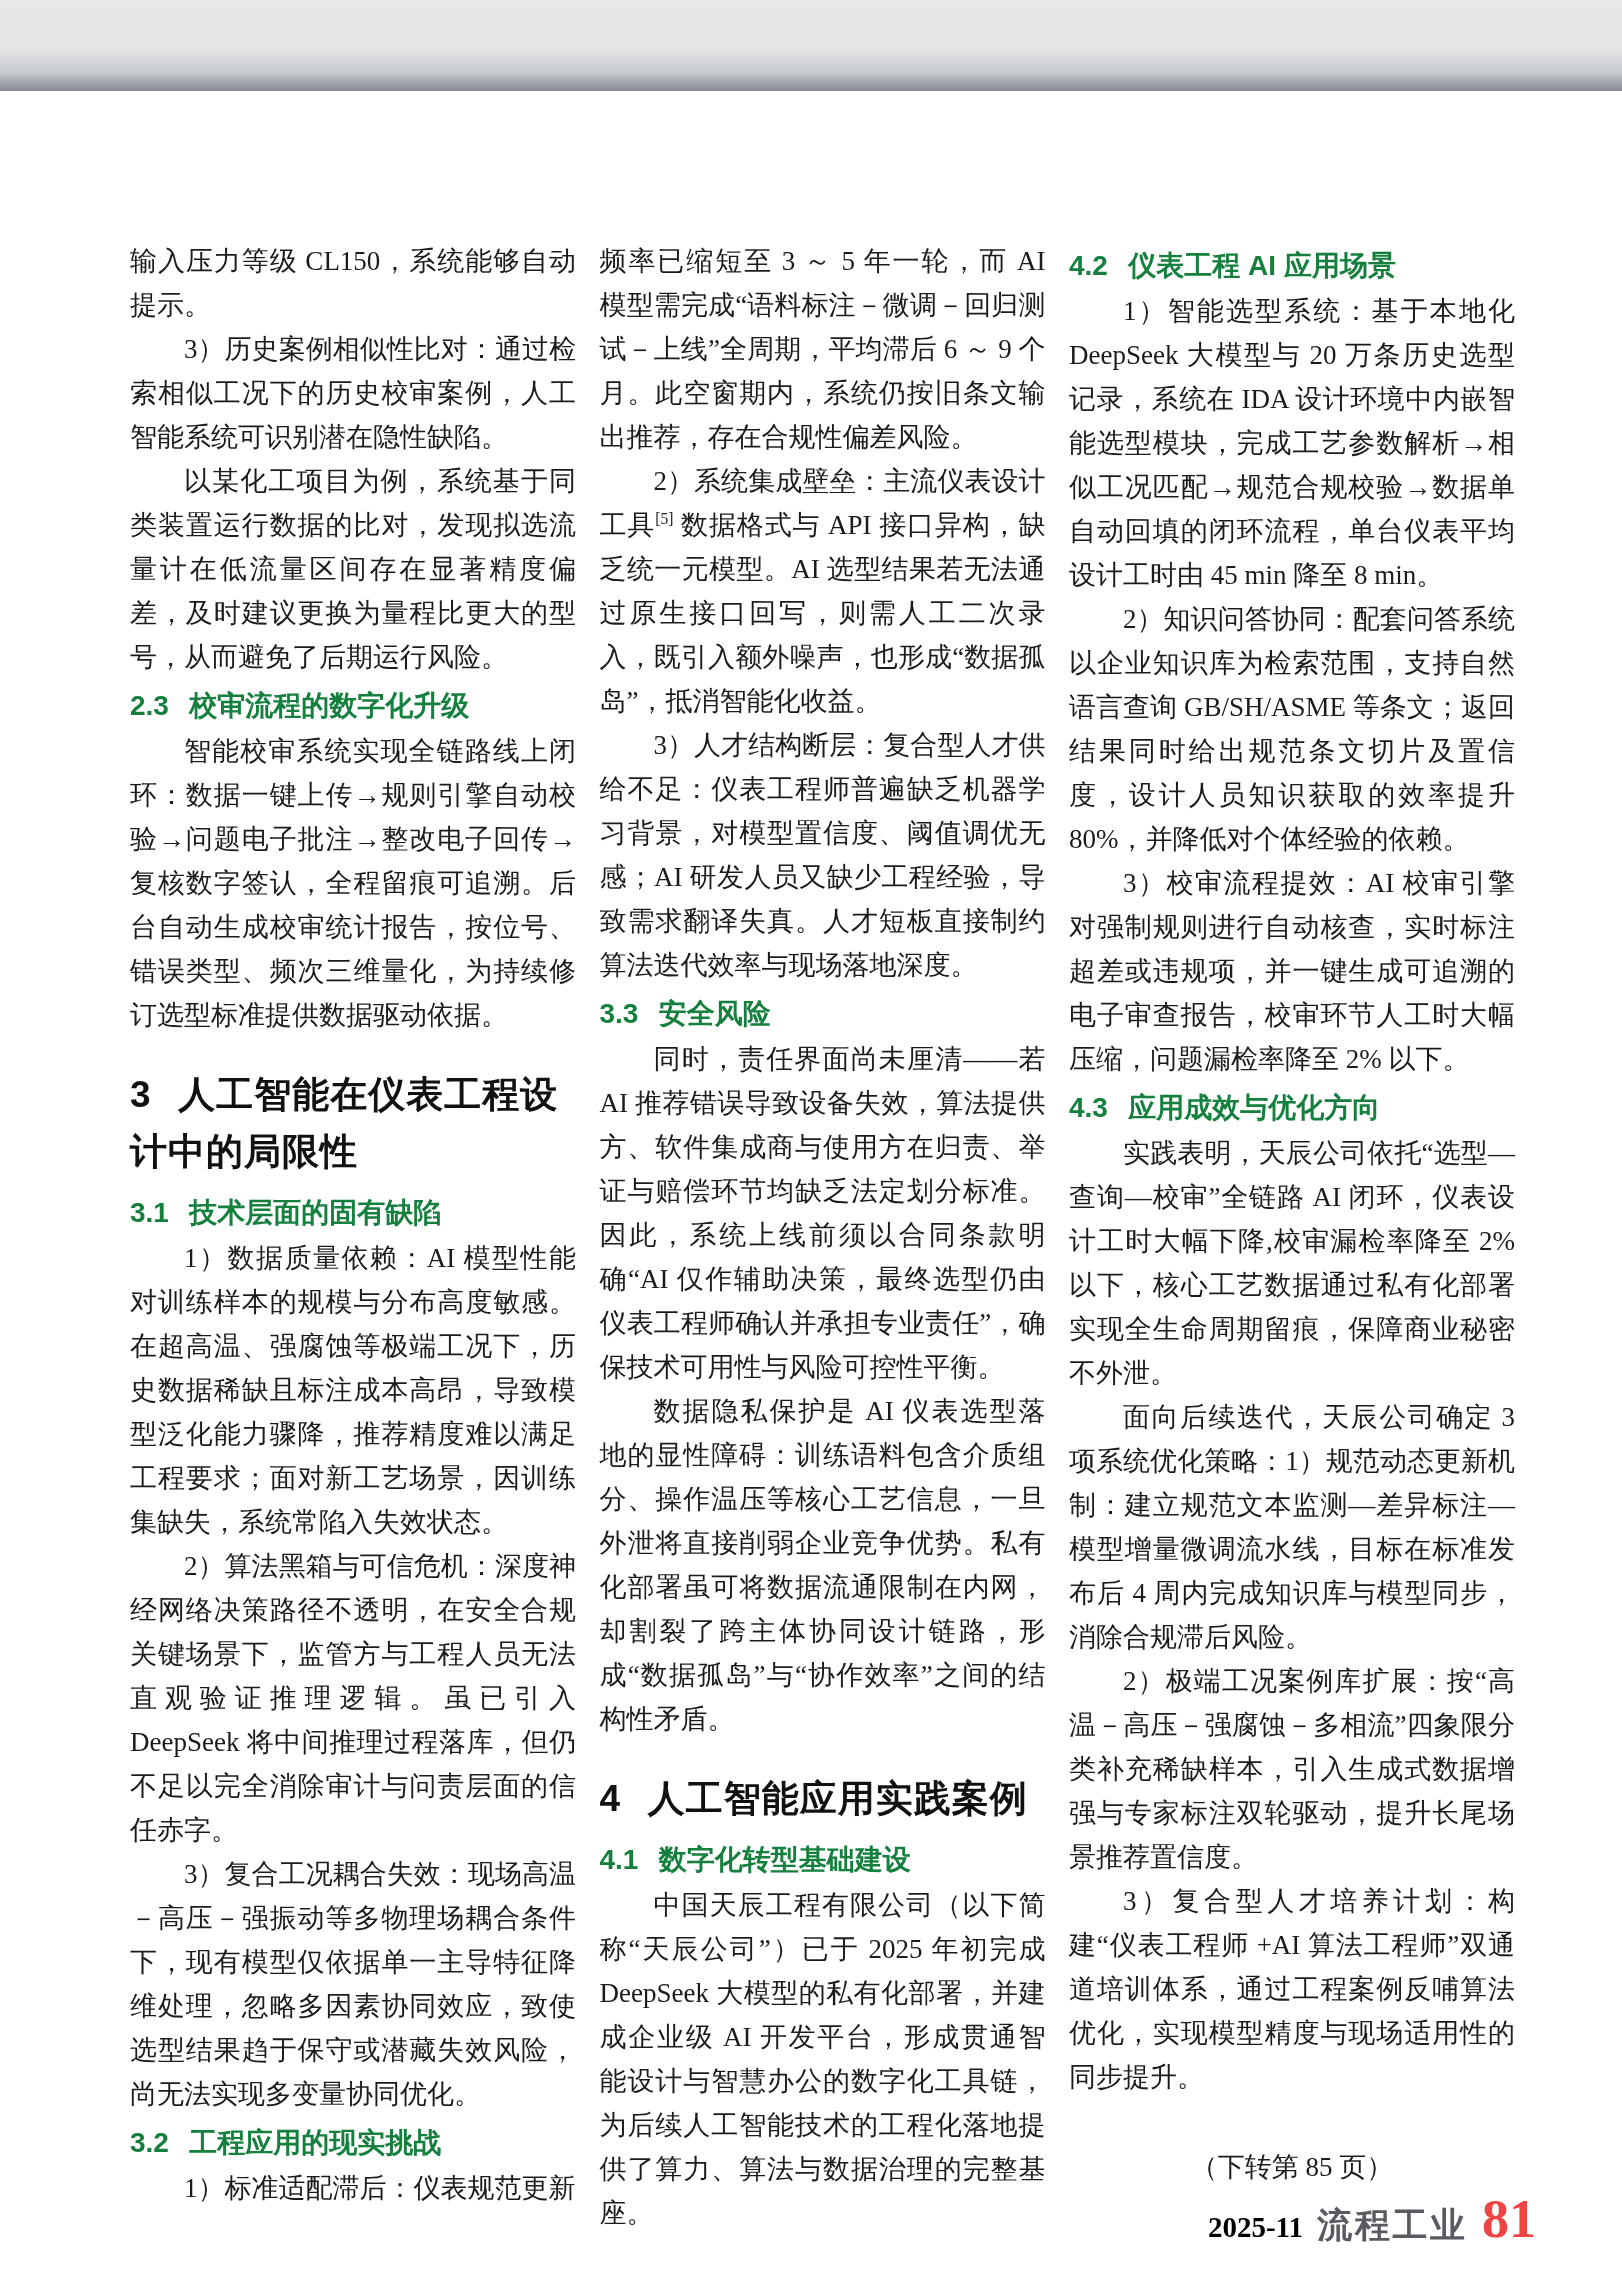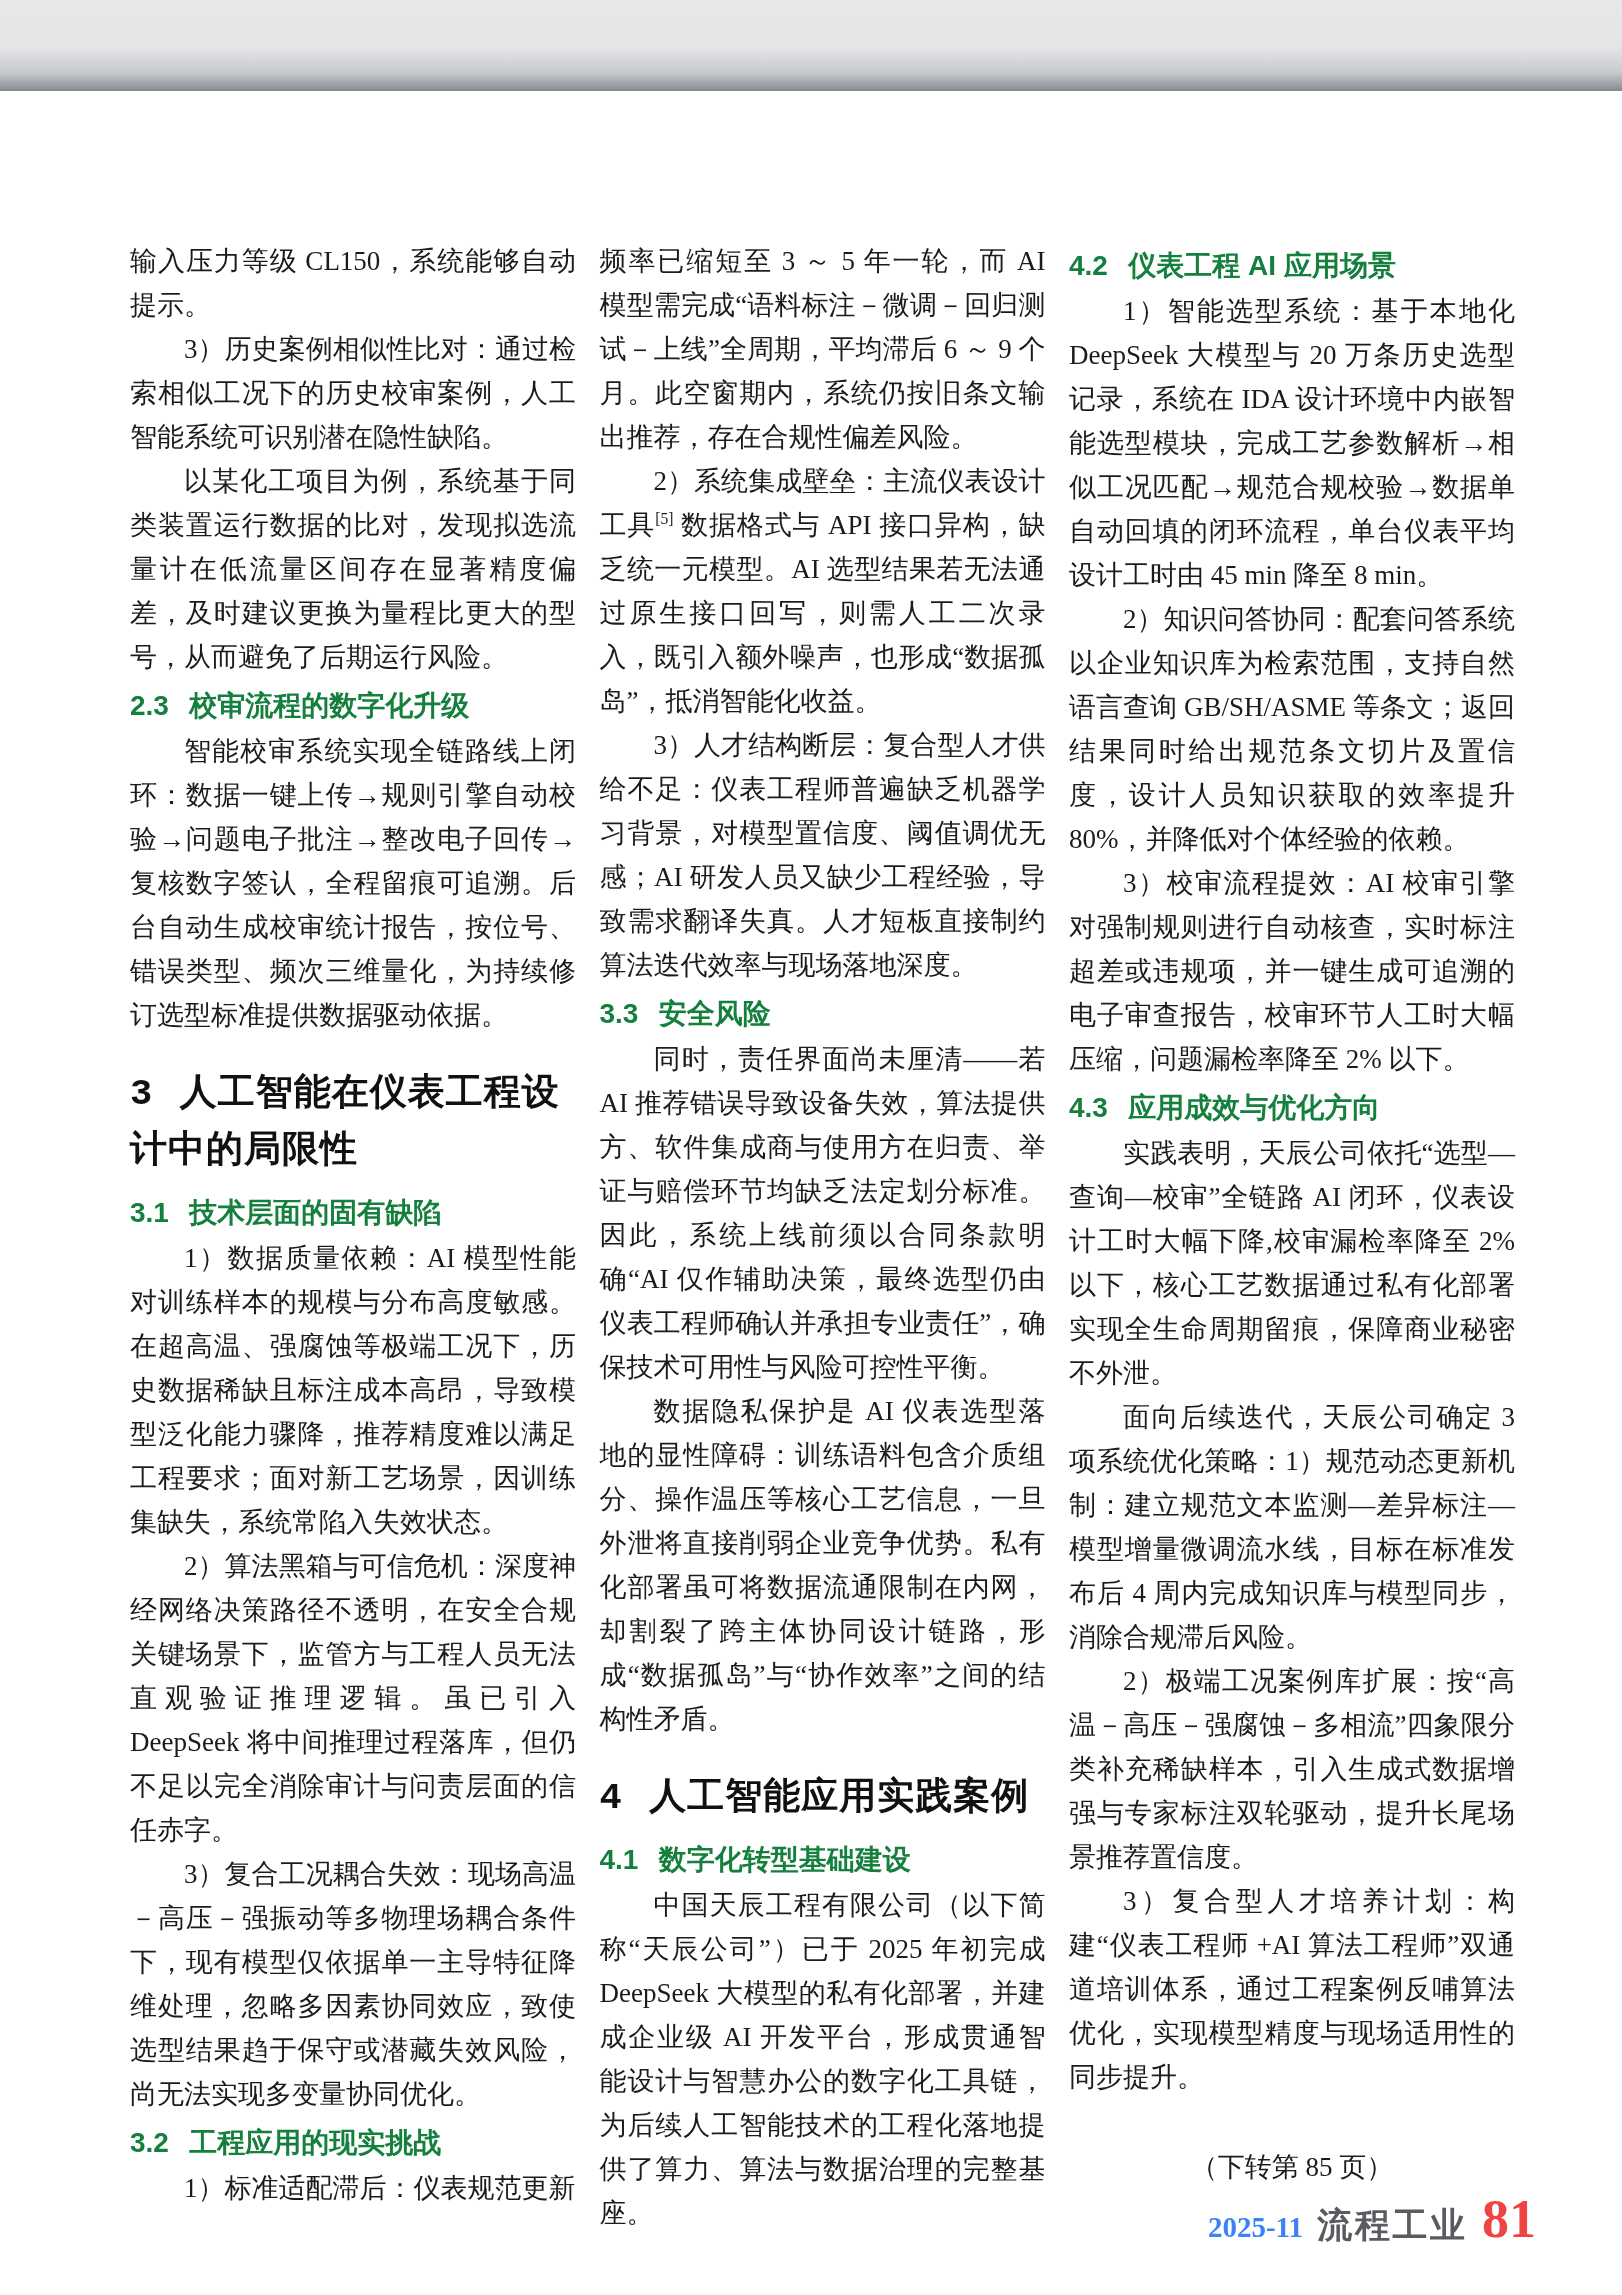--- a/index.html
+++ b/index.html
@@ -18,38 +18,38 @@
   }
   .col{
     flex:1;min-width:0;
     font-size:27px;line-height:44px;
     text-align:justify;text-justify:inter-ideograph;
   }
   .blk{margin:0;}
   .para{text-indent:2em;}
   .para-flush{text-indent:0;}
   .h1{
-    font-family:Liberation Mono, monospace;font-weight:bold;
+    font-family:Liberation Sans, sans-serif;font-weight:bold;
     font-size:37px;line-height:57px;margin:29px 0 10.2px;
     text-align:left;text-indent:0;letter-spacing:1px;color:#111113;
   }
   .h1 .num{margin-right:26.6px;}
   .h2{
     font-family:"Liberation Sans","DejaVu Sans",sans-serif;font-weight:bold;
     font-size:28px;line-height:45px;margin:4.1px 0 1px;
     text-align:left;text-indent:0;color:#15803d;
   }
   .h2 .num{margin-right:20.4px;}
   sup{font-size:0.58em;vertical-align:super;line-height:0;}
   .note{text-align:center;text-indent:0;margin-top:46px;}
   .footer{
     position:absolute;right:87px;bottom:45px;
     display:flex;align-items:baseline;gap:14.3px;white-space:nowrap;
   }
-  .footer .issue{font-size:29px;font-weight:bold;color:#3b82f6;}
+  .footer .issue{font-size:29px;font-weight:bold;color:#000000;}
   .footer .mag{
     font-family:"Liberation Sans","DejaVu Sans",sans-serif;font-weight:bold;
     font-size:35px;color:#595b60;letter-spacing:2.6px;
   }
   .footer .pno{font-size:54px;font-weight:bold;color:#ef4444;}
 </style>
 </head>
 <body>
 
 <div class="top-band"></div>

